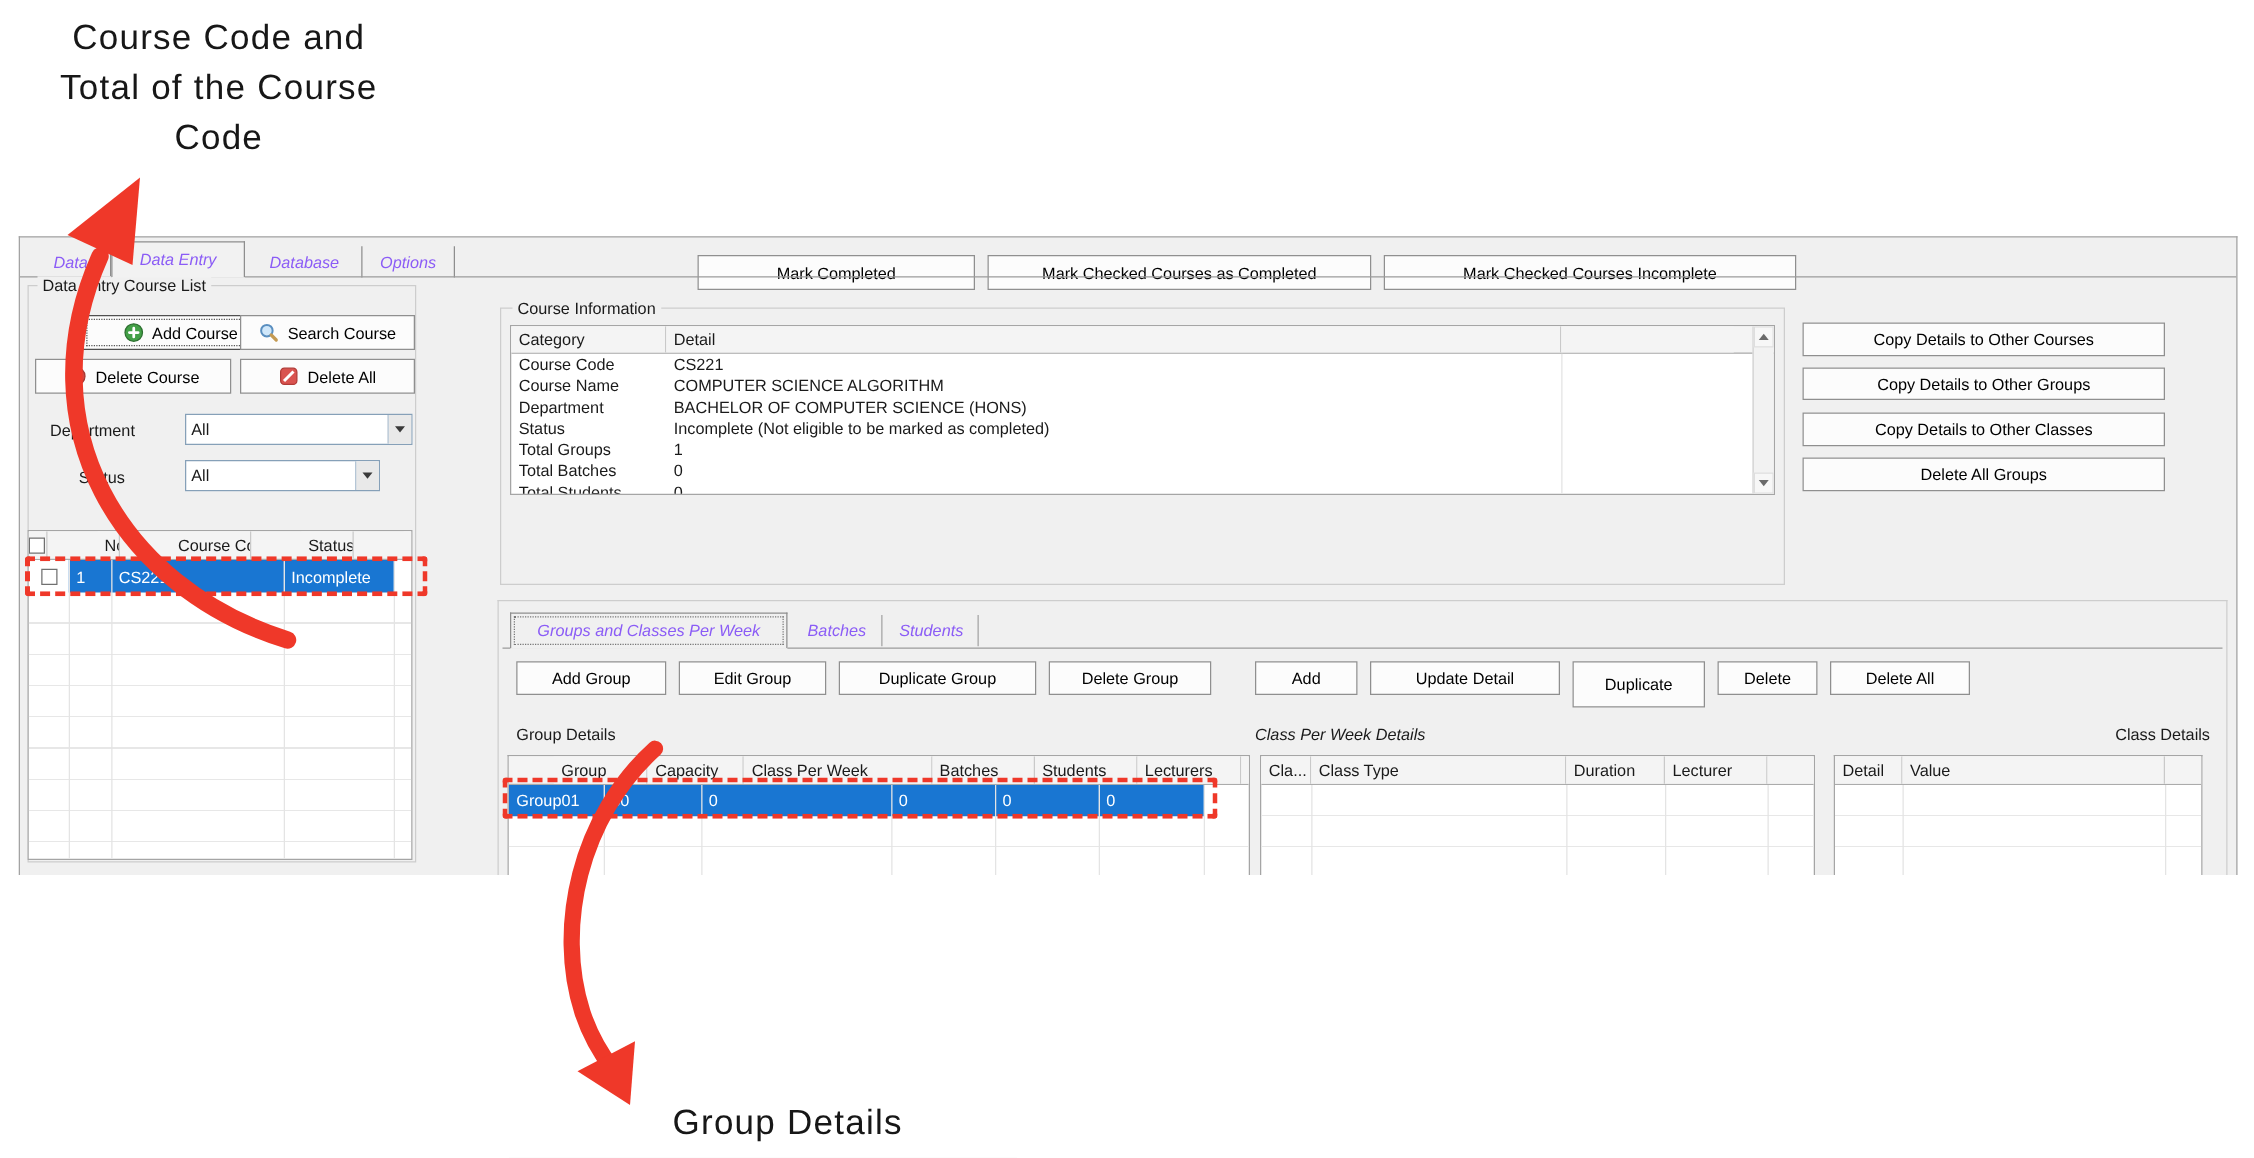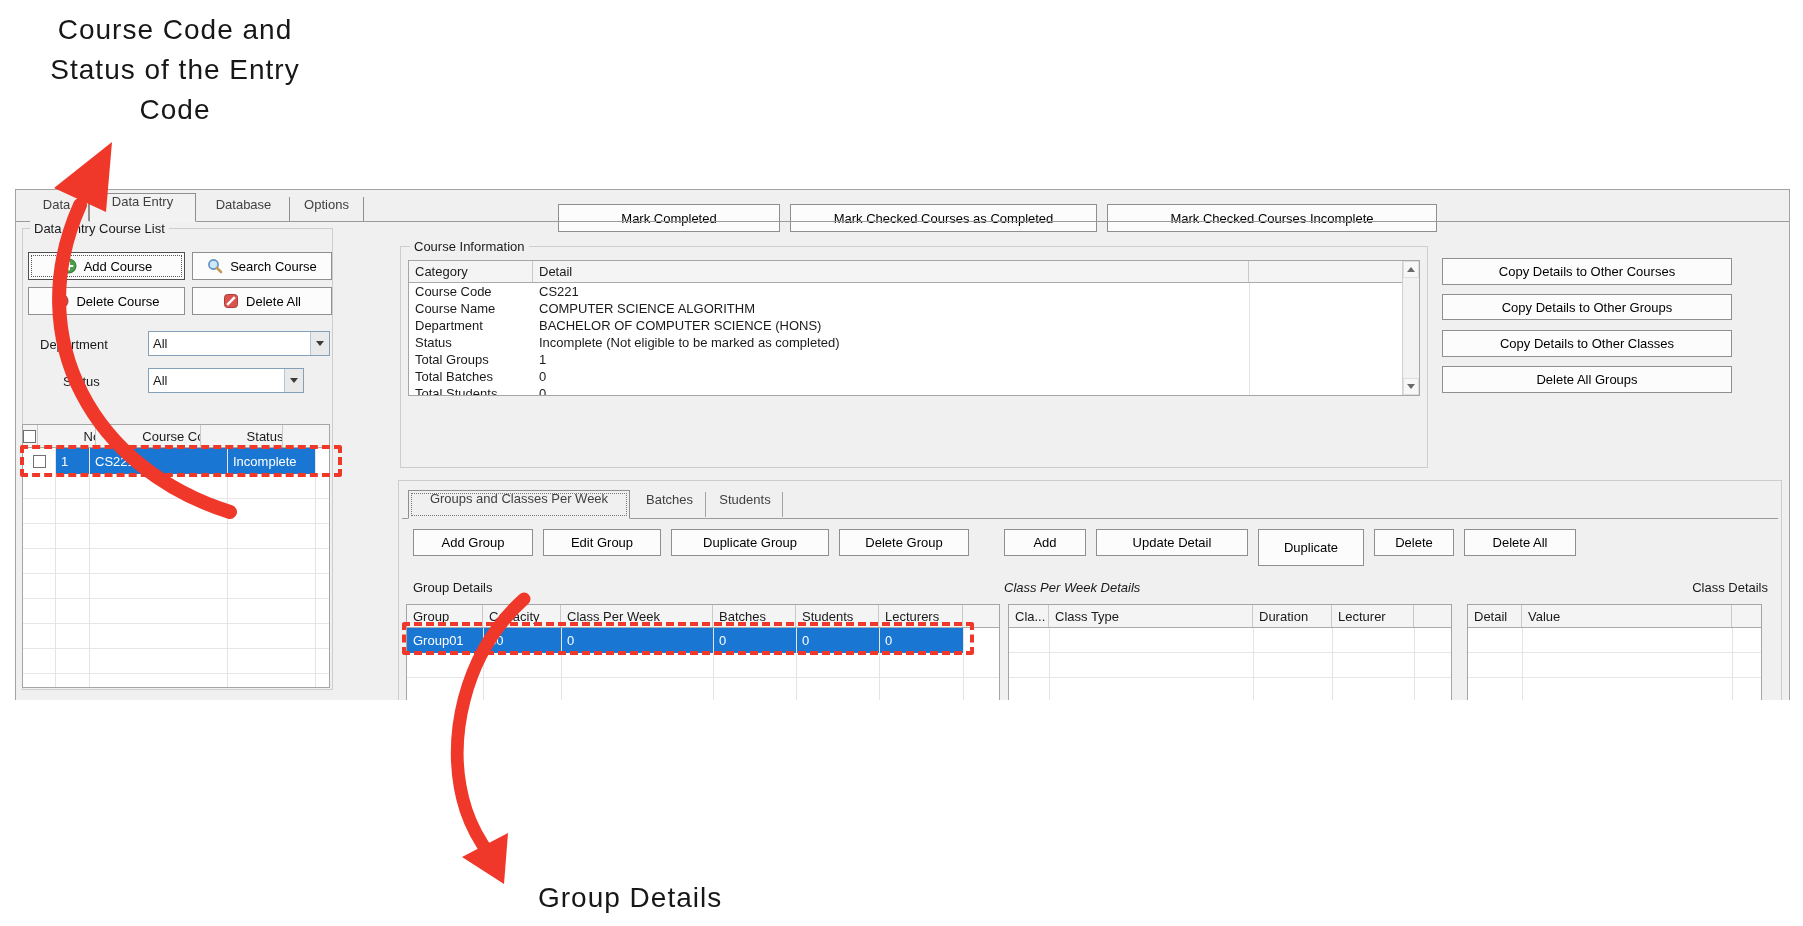--- a/index.html
+++ b/index.html
@@ -2,32 +2,32 @@
 <html><head>
 <meta charset="utf-8">
 <style>
   html,body{margin:0;padding:0;background:#ffffff;}
   body{width:1803px;height:926px;position:relative;overflow:hidden;
        font-family:"Liberation Sans",sans-serif;font-size:13px;color:#1a1a1a;}
   
   .window{position:absolute;left:15px;top:189px;width:1775px;height:511px;
           background:#f0f0f0;border:1px solid #a3a3a3;border-bottom:none;box-sizing:border-box;}
   
-  .tab{position:absolute;display:flex;align-items:flex-start;justify-content:center;
-       box-sizing:border-box;color:#404040;}
+  .tab{position:absolute;display:flex;align-items:center;justify-content:center;
+       box-sizing:border-box;color:#8b5cf6;font-style:italic;}
   .tab.unsel{border-right:1px solid #8e8e8e;background:transparent;height:25px;top:197px;}
   .tab.sel{border:1px solid #8e8e8e;border-bottom:1px solid #f2f2f2;background:#f2f2f2;z-index:5;}
   .tabline{position:absolute;background:#9b9b9b;height:1px;z-index:1;}
   
   .gbox{position:absolute;border:1px solid #cdcdcd;box-sizing:border-box;}
   .gbox-label{position:absolute;background:#f0f0f0;padding:0 4px;z-index:3;}
   
   .btn{position:absolute;display:flex;align-items:center;justify-content:center;
        background:#fcfcfc;border:1px solid #8f8f8f;box-sizing:border-box;color:#000;cursor:default;}
-  .btn.focused{border:1px solid #4f4f4f;outline:1px dotted #555;outline-offset:-4px;}
+  .btn.focused{border:1px solid #4f4f4f;outline:1px dotted #555;outline-offset:-4px;margin-left:38px;}
   .btn .ic{margin-right:7px;display:flex;}
   
   .combo{position:absolute;background:#fff;border:1px solid #86a0b8;box-sizing:border-box;
          display:flex;align-items:stretch;}
   .combo .val{flex:1;display:flex;align-items:center;padding-left:4px;}
   .combo .dd{width:18px;background:#e9e9e9;border-left:1px solid #b5c6d6;
              display:flex;align-items:center;justify-content:center;}
   .tri-dn{width:0;height:0;border-left:4px solid transparent;border-right:4px solid transparent;
           border-top:5px solid #3a3a3a;}
   .tri-up-s{width:0;height:0;border-left:4px solid transparent;border-right:4px solid transparent;
@@ -273,21 +273,21 @@
 <div class="btn" style="left:1464px;top:529px;width:112px;height:27px;">
     <span>Delete All</span>
   </div>
 
 <div class="lbl" style="left:413px;top:580px;">Group Details</div>
 <div class="lbl" style="left:1004px;top:580px;font-style:italic;">Class Per Week Details</div>
 <div class="lbl" style="left:1600px;top:580px;width:168px;text-align:right;">Class Details</div>
 
 <div class="tbl" style="left:406px;top:604px;width:594px;height:96px;border-bottom:none;">
   <div class="thead" style="height:23px;">
-    <div class="th" style="width:76px;">Group</div>
+    <div class="th" style="width:76px;margin-left:36px;">Group</div>
     <div class="th" style="width:78px;">Capacity</div>
     <div class="th" style="width:152px;">Class Per Week</div>
     <div class="th" style="width:83px;">Batches</div>
     <div class="th" style="width:83px;">Students</div>
     <div class="th" style="width:84px;">Lecturers</div>
     <div class="th" style="flex:1;border-right:none;"></div>
   </div>
   <div class="trow" style="top:23px;height:25px;">
     <div class="td sel-blue" style="width:76px;">Group01</div>
     <div class="td sel-blue" style="width:78px;">30</div>
@@ -330,21 +330,21 @@
   <div class="gridlines" style="top:23px;bottom:0;"></div>
   <div class="vline" style="left:54px;top:23px;bottom:0;"></div>
   <div class="vline" style="left:264px;top:23px;bottom:0;"></div>
 </div>
 
 <div class="dashrect" style="left:20px;top:445px;width:322px;height:32px;"></div>
 <div class="dashrect" style="left:402px;top:622px;width:572px;height:33px;"></div>
 
 <div class="note" style="left:10px;top:10px;width:330px;text-align:center;line-height:40px;">
   <div>Course Code and</div>
-  <div>Status of the Entry</div>
+  <div>Total of the Course</div>
   <div>Code</div>
 </div>
 <div class="note" style="left:538px;top:882px;">Group Details</div>
 
 <svg id="arrows" width="1803" height="926">
   <g>
     <path d="M 230 512 C 95 470, 20 340, 80 205" fill="none" stroke="#ef3829" stroke-width="14" stroke-linecap="round"></path>
     <polygon points="112,142 106,212 54,188" fill="#ef3829"></polygon>
   </g>
   <g>

